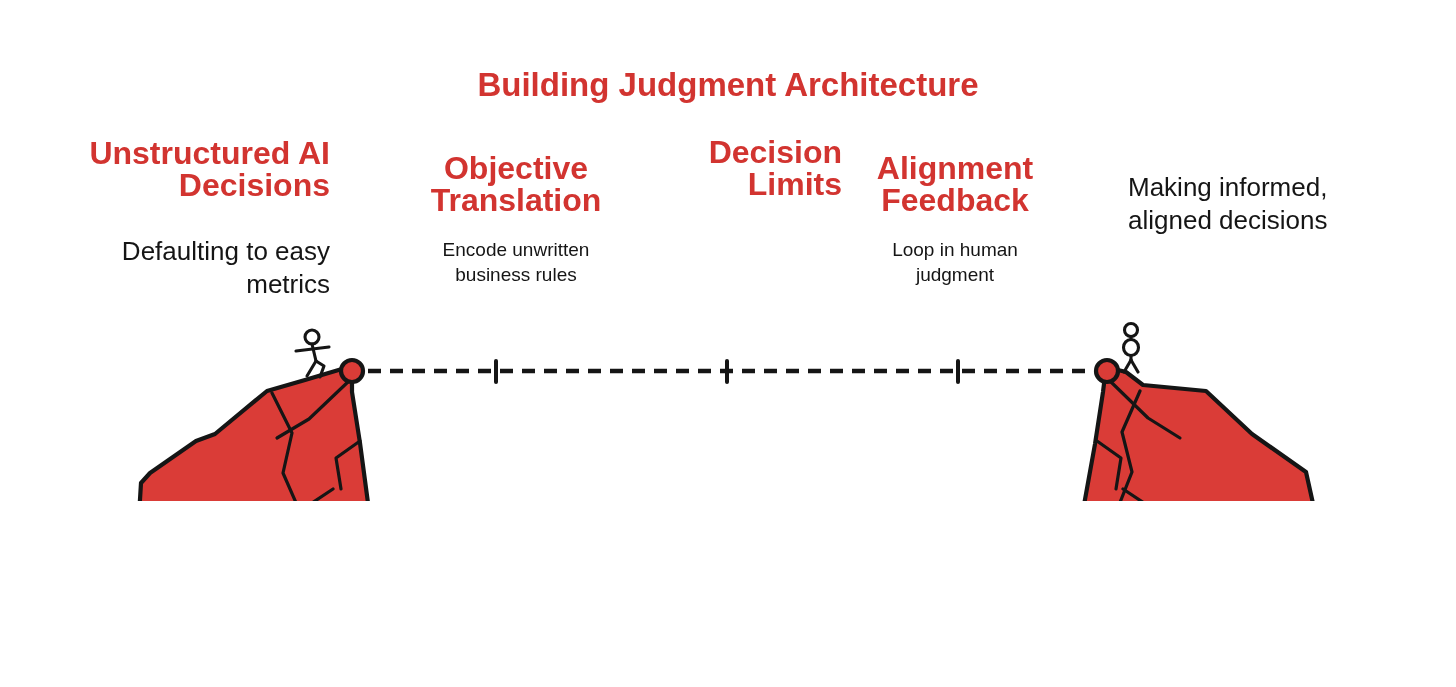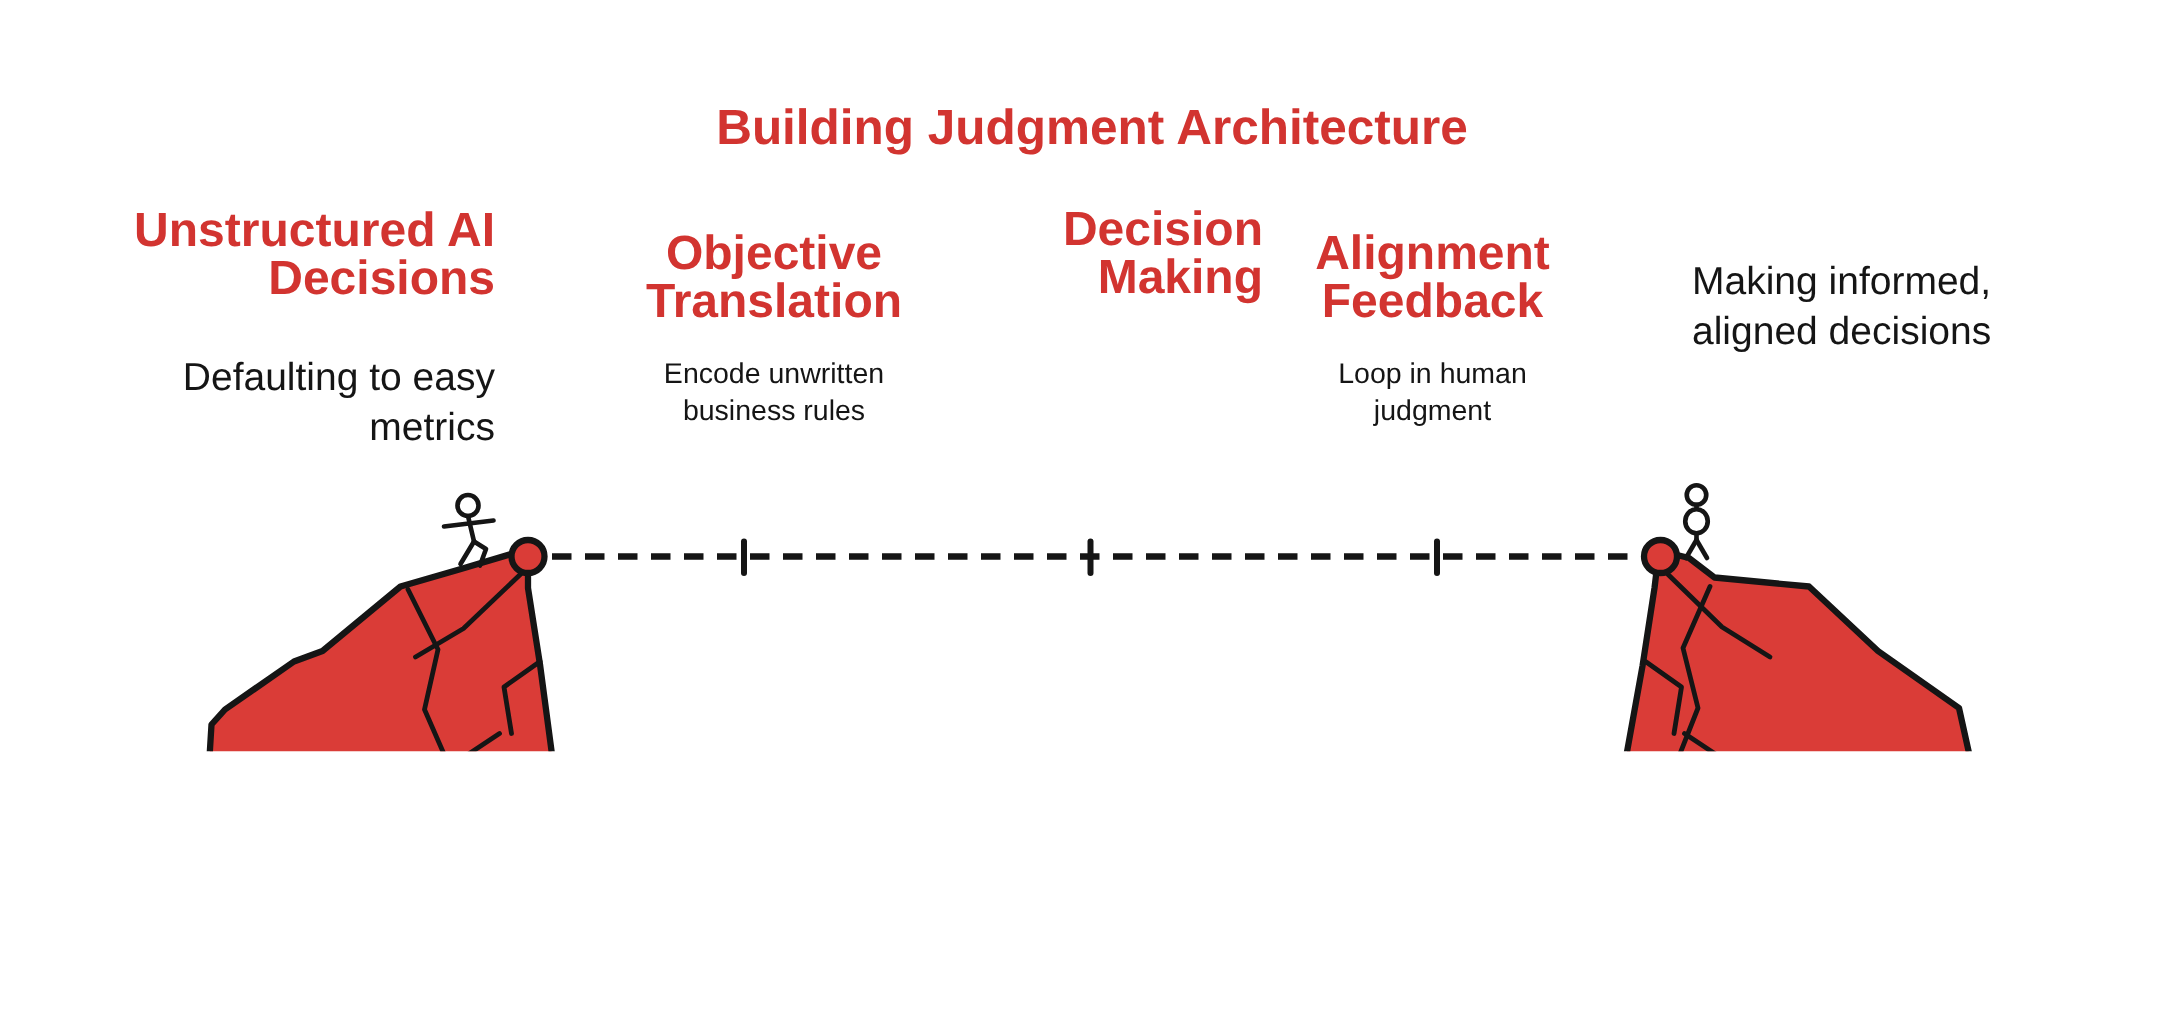--- a/index.html
+++ b/index.html
@@ -71,21 +71,21 @@
     </div>
     <div class="desc desc-sm">
       <span>Encode unwritten</span><br>
       <span>business rules</span>
     </div>
   </div>
 
   <div class="col col-3">
     <div class="heading">
       <span>Decision</span><br>
-      <span>Making</span>
+      <span>Limits</span>
     </div>
   </div>
 
   <div class="col col-4">
     <div class="heading">
       <span>Alignment</span><br>
       <span>Feedback</span>
     </div>
     <div class="desc desc-sm">
       <span>Loop in human</span><br>

